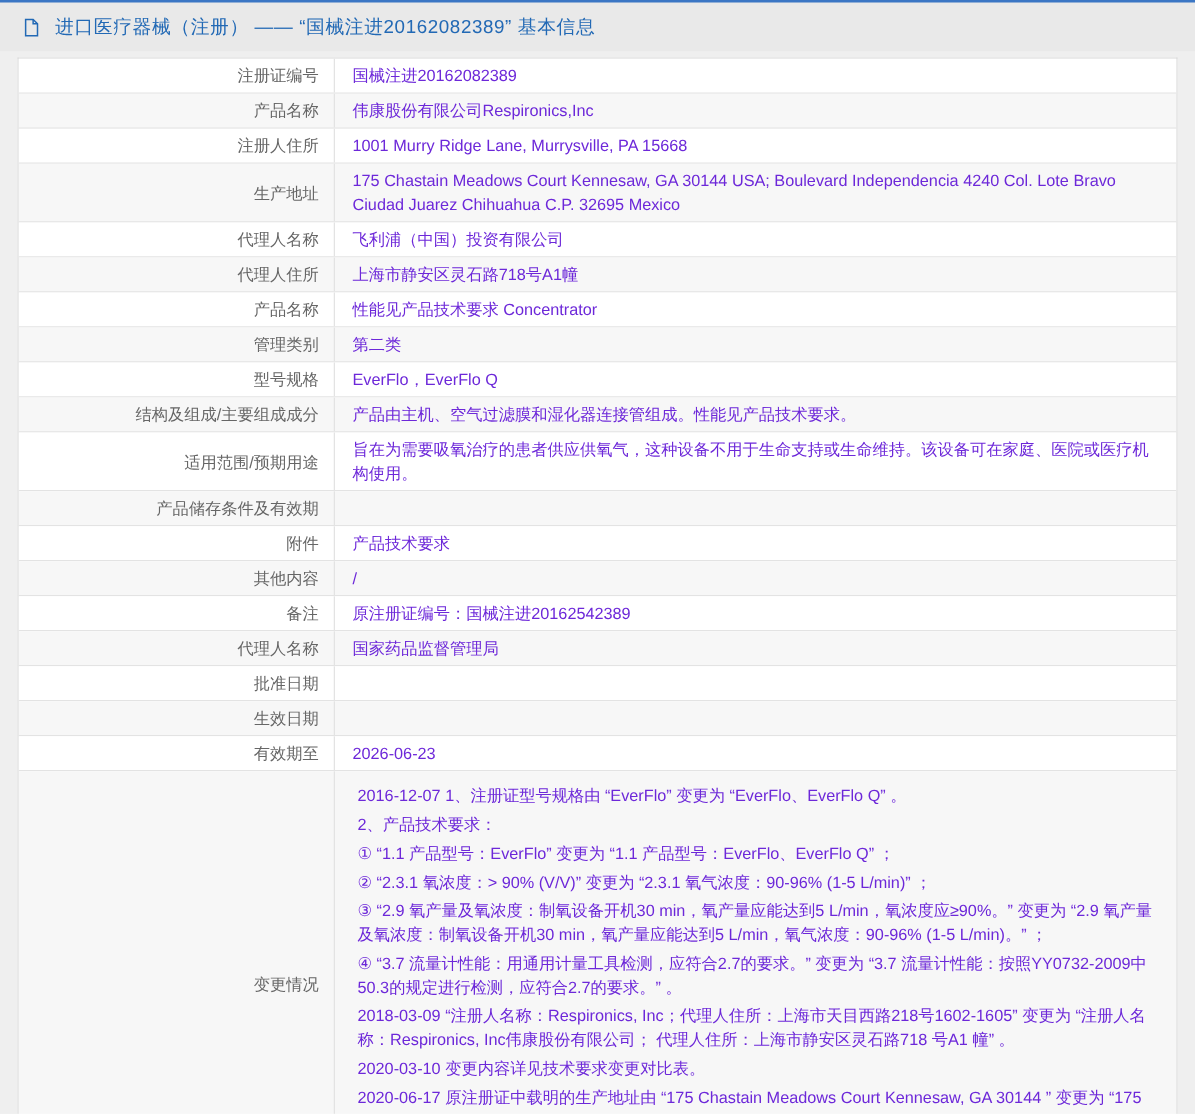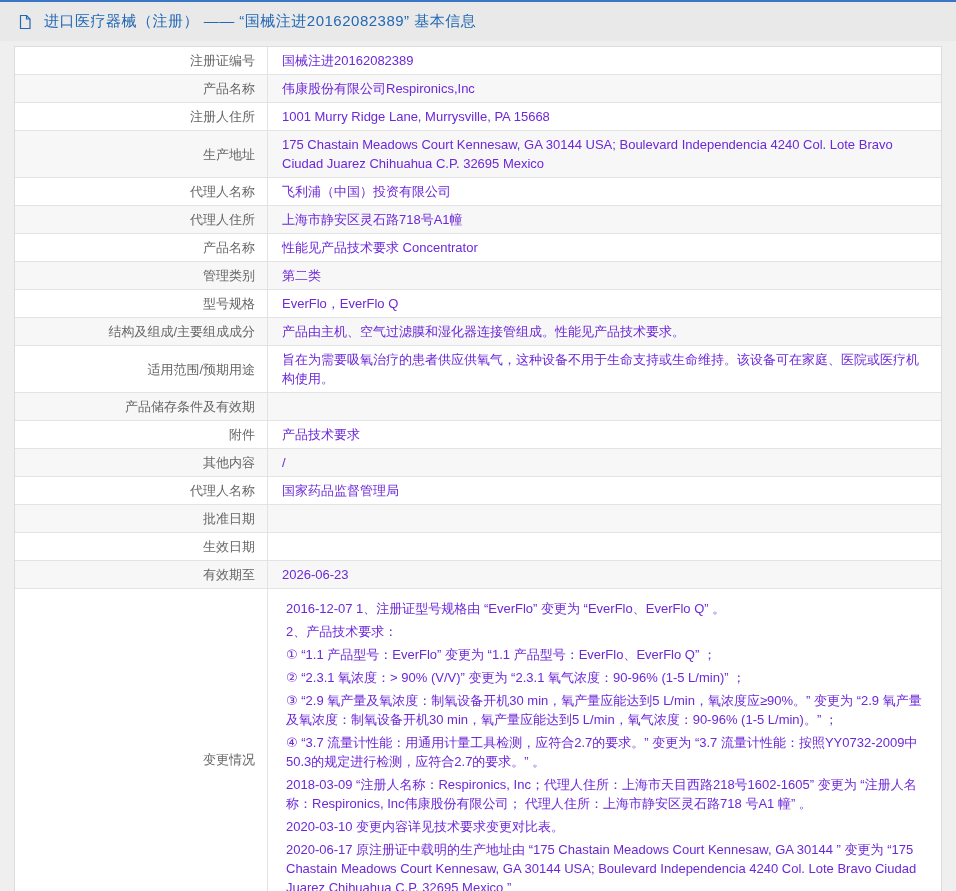--- a/index.html
+++ b/index.html
@@ -130,20 +130,24 @@
     </div>
     <div class="row">
       <div class="cell label">附件</div>
       <div class="cell value">产品技术要求</div>
     </div>
     <div class="row">
       <div class="cell label">其他内容</div>
       <div class="cell value">/</div>
     </div>
     <div class="row">
+      <div class="cell label">备注</div>
+      <div class="cell value">原注册证编号：国械注进20162542389</div>
+    </div>
+    <div class="row">
       <div class="cell label">代理人名称</div>
       <div class="cell value">国家药品监督管理局</div>
     </div>
     <div class="row">
       <div class="cell label">批准日期</div>
     </div>
     <div class="row">
       <div class="cell label">生效日期</div>
       <div class="cell value"></div>
     </div>

